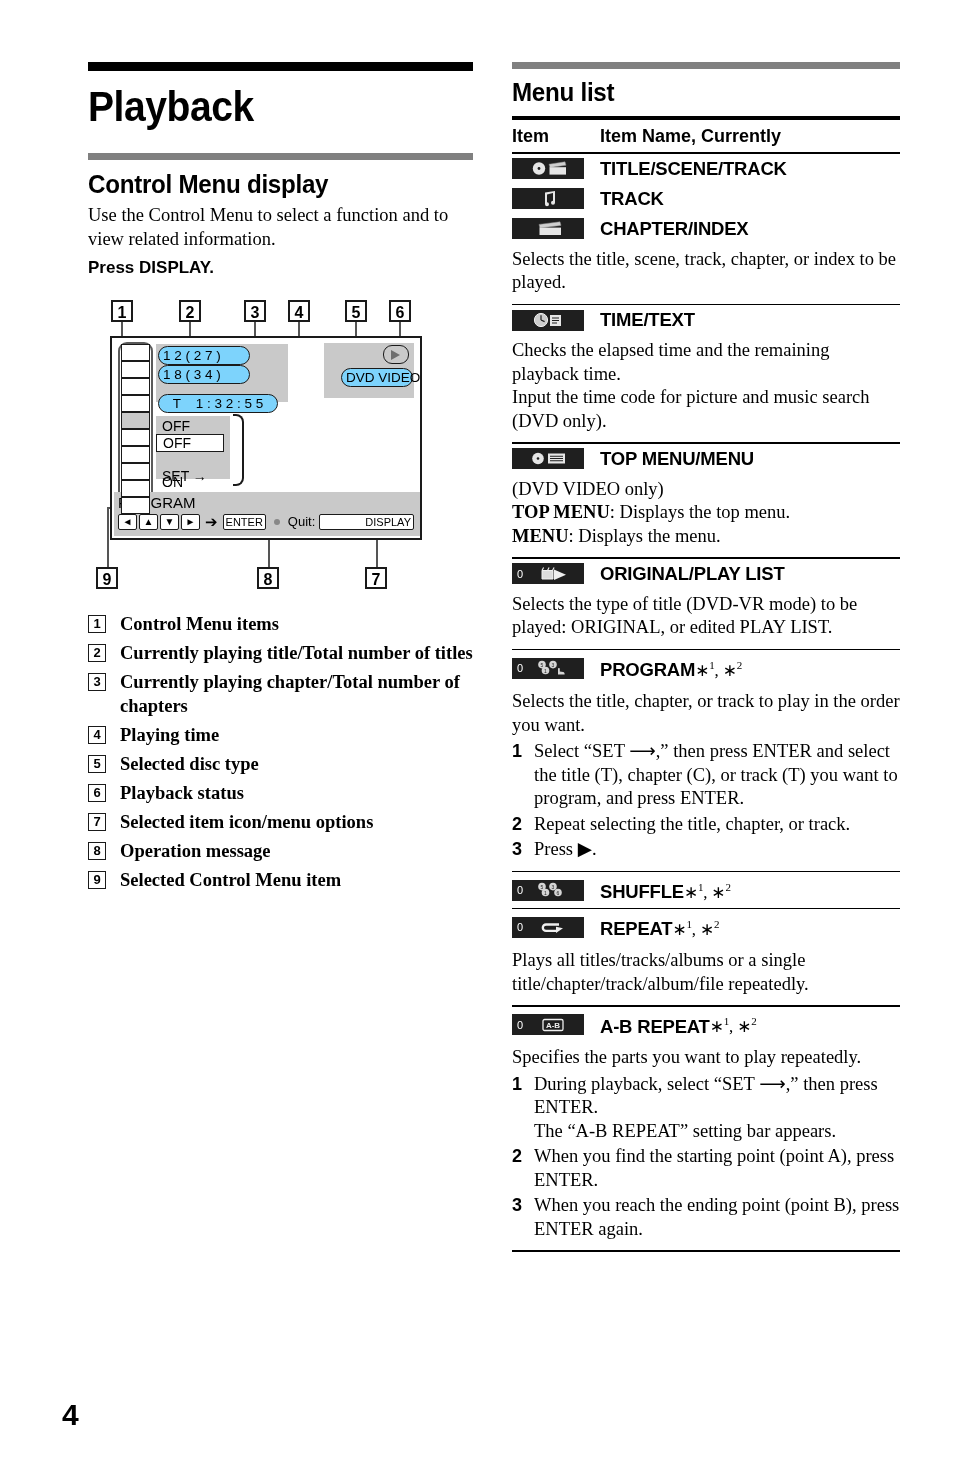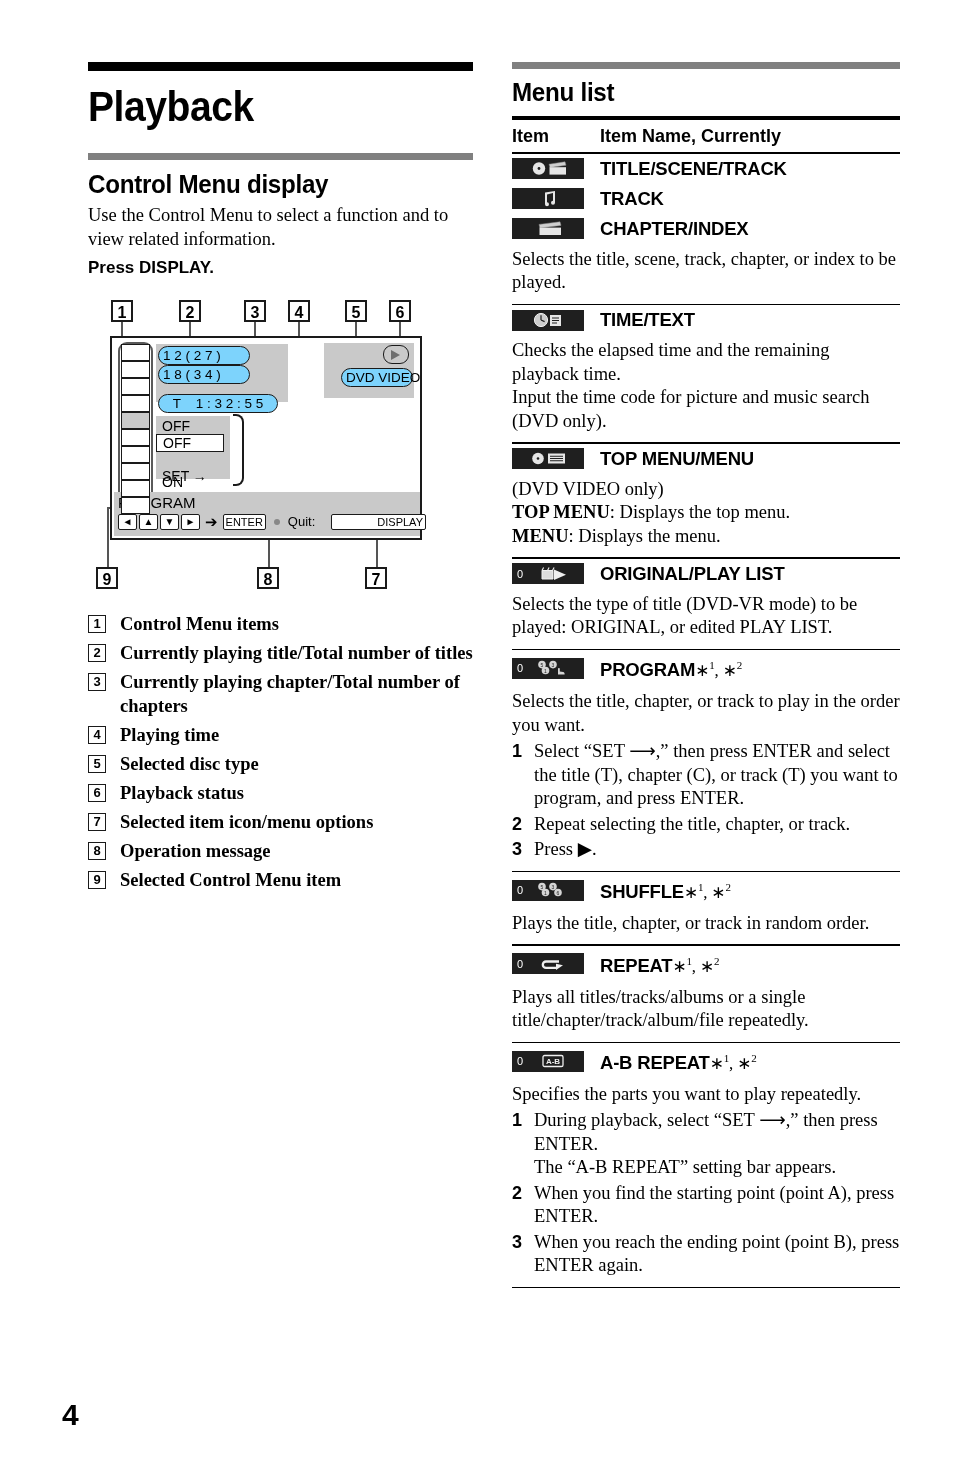--- a/index.html
+++ b/index.html
@@ -510,21 +510,21 @@
           <div class="prog-label">PROGRAM</div>
           <div class="hintrow">
             <span class="keycap arrow">◄</span>
             <span class="keycap arrow">▲</span>
             <span class="keycap arrow">▼</span>
             <span class="keycap arrow">►</span>
             <span style="margin:0 3px; font-size:15px;">➔</span>
             <span class="keycap">ENTER</span>
             <span class="dot-marker"></span>
             <span>Quit:</span>
-            <span class="keycap" style="margin-left:14px;padding-left:45px;">DISPLAY</span>
+            <span class="keycap" style="margin-left:2px;padding-left:45px;">DISPLAY</span>
           </div>
         </div>
       </div>
 
       <div class="lead lead-v" style="left:19px;  top:207px; height:60px;"></div>
       <div class="lead lead-h" style="left:19px;  top:207px; width:10px;"></div>
       <div class="lead lead-v" style="left:180px; top:234px; height:33px;"></div>
       <div class="lead lead-v" style="left:288px; top:133px; height:134px;"></div>
       <div class="lead lead-h" style="left:152px; top:133px; width:137px;"></div>
 
@@ -715,21 +715,20 @@
             <circle cx="13.5" cy="10.5" r="3.8" fill="#d5d5d5"></circle>
               <text x="13.5" y="12.5" font-size="5" text-anchor="middle" fill="#1f1f1f" font-family="sans-serif">1</text>
             <circle cx="21" cy="4.6" r="3.8" fill="#d5d5d5"></circle>
               <text x="21" y="6.6" font-size="5" text-anchor="middle" fill="#1f1f1f" font-family="sans-serif">3</text>
             <circle cx="26" cy="10.5" r="3.8" fill="#d5d5d5"></circle>
               <text x="26" y="12.5" font-size="5" text-anchor="middle" fill="#1f1f1f" font-family="sans-serif">6</text>
           </svg>
         </div>
         <div class="entry-name"><span>SHUFFLE</span><span class="fn-marks">∗<sup style="font-size:11px">1</sup>, ∗<sup style="font-size:11px">2</sup></span></div>
       </div>
-      <div class="entry-desc">Plays the title, chapter, or track in random order.</div>
     </div>
     <div class="tbl-rule-thin"></div>
 
     <div class="entry">
       <div class="entry-row">
         <div class="icon-chip">
           <span class="zero">0</span>
           <svg class="gi" width="30" height="16" viewBox="0 0 30 16" style="margin-left:8px">
             <path d="M22 5.5H9a3.2 3.2 0 0 0 0 6.4h11" stroke="#efefef" stroke-width="2.3" fill="none"></path>
             <polygon points="19,7.8 26,9.3 19,14" fill="#efefef"></polygon>

